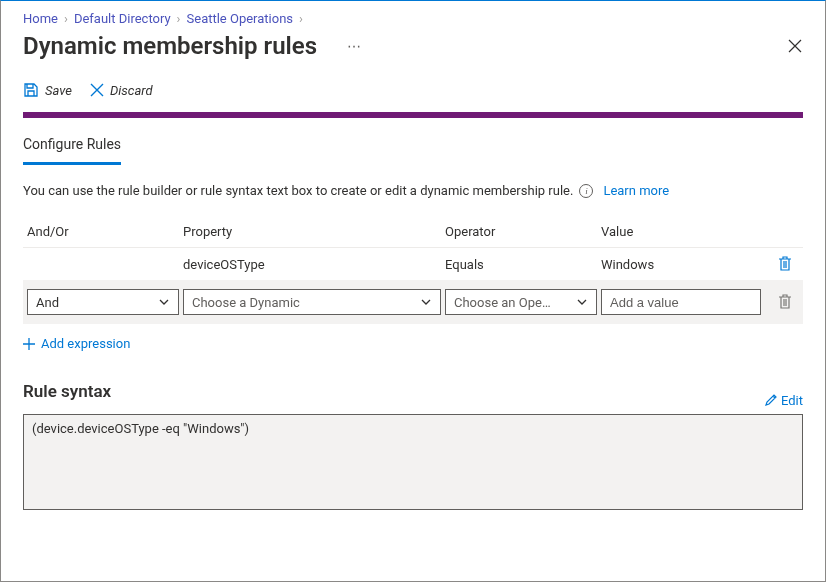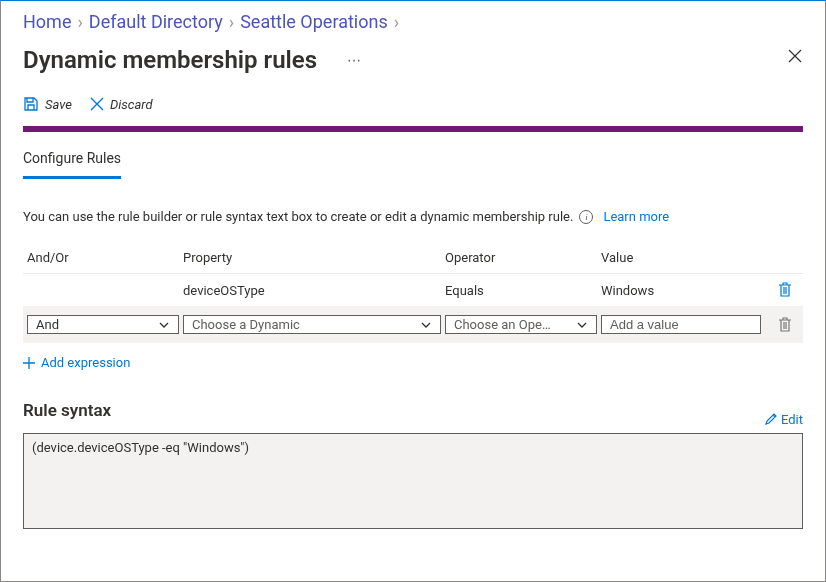--- a/index.html
+++ b/index.html
@@ -23,67 +23,67 @@
     overflow-y: hidden;
   }
   .page {
     padding: 10px 22px 20px 22px;
     min-width: 824px;
   }
   .breadcrumb {
     display: flex;
     align-items: center;
     gap: 6px;
-    font-size: 18px;
+    font-size: 13px;
     color: #605e5c;
     margin-bottom: 6px;
   }
   .breadcrumb a { color: #4b53bc; text-decoration: none; cursor: pointer; }
   .bc-sep { color: #a19f9d; }
   .title-row {
     display: flex;
     align-items: center;
     justify-content: space-between;
     margin-bottom: 22px;
   }
-  .title-left { display:flex; align-items:center; gap:30px;margin-top:8px; }
+  .title-left { display:flex; align-items:center; gap:30px; }
   h1 { font-size: 24px; font-weight: 600; margin:0; color:#323130; }
   .ellipsis { color:#605e5c; font-size:14px; letter-spacing:1px; cursor:pointer; }
   .close-x { cursor:pointer; width:16px; height:16px; display:flex; align-items:center; justify-content:center; }
   .toolbar {
     display:flex; align-items:center; gap:18px;
     padding-bottom: 14px;
     border-bottom: 6px solid #701a75;
     margin-bottom: 18px;
     font-style: italic;
   }
   .tool-btn { display:flex; align-items:center; gap:6px; cursor:pointer; color:#323130; }
   .tool-btn svg { color:#0078d4; }
   .section-title {
     font-size: 14px; font-weight:400; color:#323130;
     display:inline-block; padding-bottom:10px;
     border-bottom: 3px solid #0078d4;
-    margin-bottom: 30px;
+    margin-bottom: 18px;
   }
   .help-line { color:#323130; margin-bottom:18px; display:flex; align-items:center; gap:6px; flex-wrap:wrap; }
   .help-line a { color:#0078d4; text-decoration:none; cursor:pointer; margin-left:4px; }
   .info-icon { display:inline-flex; width:14px; height:14px; border:1px solid #605e5c; border-radius:50%; align-items:center; justify-content:center; font-size:9px; color:#605e5c; font-style:italic; font-family:serif; }
   .rule-table { width:100%; }
   .rule-header, .rule-row {
     display:grid;
     grid-template-columns: 152px 258px 152px 160px 40px;
     gap: 4px;
     align-items:center;
     padding: 8px 4px;
   }
   .rule-header { color:#323130; font-weight:400; border-bottom:1px solid #edebe9; }
   .rule-row { border-bottom:1px solid #f3f2f1; }
   .rule-row.editing { background:#f3f2f1; }
   .select-box, .input-box {
-    height:19px; border:1px solid #605e5c; background:#fff;
+    height:26px; border:1px solid #605e5c; background:#fff;
     display:flex; align-items:center; justify-content:space-between;
     padding:0 8px; font-size:13px; color:#323130; cursor:pointer;
   }
   .select-box .placeholder, .input-box::placeholder { color:#605e5c; }
   .input-box { cursor:text; }
   input.input-box { outline:none; }
   .chev { width:12px; height:12px; flex-shrink:0; }
   .trash { cursor:pointer; display:flex; align-items:center; justify-content:center; color:#0078d4; }
   .trash.muted { color:#797775; }
   .add-expr { display:flex; align-items:center; gap:6px; color:#0078d4; cursor:pointer; margin:12px 0 22px 0; }

